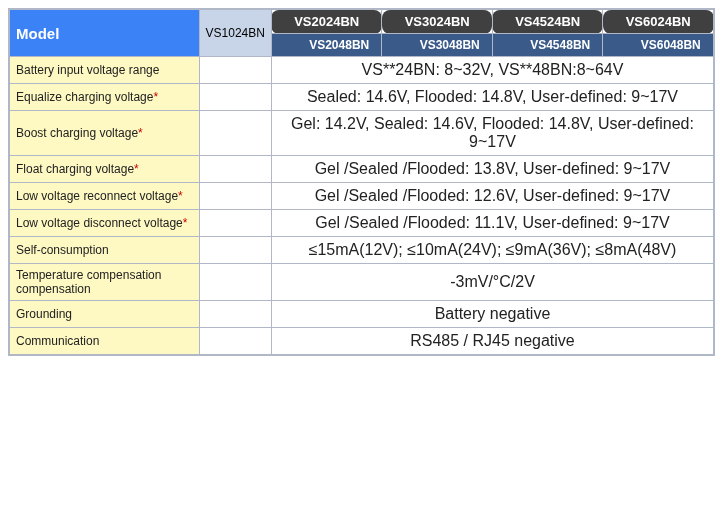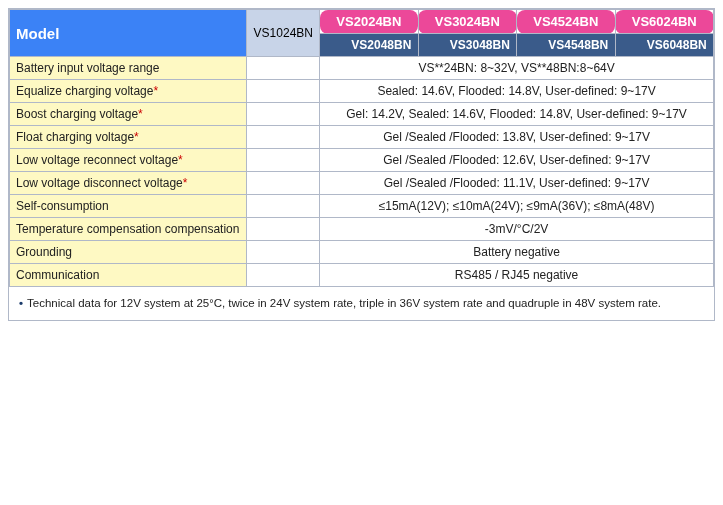--- a/index.html
+++ b/index.html
@@ -16,21 +16,21 @@
     table {
       width: 100%;
       border-collapse: collapse;
     }
     th, td {
       border: 1px solid #b0b8c8;
       padding: 4px 6px;
       vertical-align: middle;
     }
     .header-top {
-      background-color: #ec4899;
+      background-color: #404040;
       color: #fff;
       text-align: center;
       font-weight: bold;
       font-size: 13px;
       border-radius: 8px;
     }
     .header-model-label {
       background-color: #3b82f6;
       color: #fff;
       font-weight: bold;
@@ -57,21 +57,21 @@
       background-color: #fef9c3;
       font-size: 12px;
       color: #222;
       vertical-align: middle;
     }
     .row-label-asterisk {
       color: #c00;
     }
     .row-value {
       text-align: center;
-      font-size: 12px;
+      font-size: 16px;
       color: #222;
       vertical-align: middle;
     }
     .footer-note {
       padding: 8px 10px;
       font-size: 11.5px;
       color: #222;
       line-height: 1.5;
     }
     .bullet {
@@ -147,16 +147,13 @@
           <td></td>
           <td class="row-value" colspan="4">Battery negative</td>
         </tr>
         <tr>
           <td class="row-label">Communication</td>
           <td></td>
           <td class="row-value" colspan="4">RS485 / RJ45 negative</td>
         </tr>
       </tbody>
   </table>
-  <div class="footer-note">
-    <span class="bullet">•</span><span>Technical data for 12V system at 25<span style="font-size:11px">°</span>C, twice in 24V system rate, triple in 36V system rate and quadruple in 48V system rate.</span>
-  </div>
 </div>
 
 </body></html>

